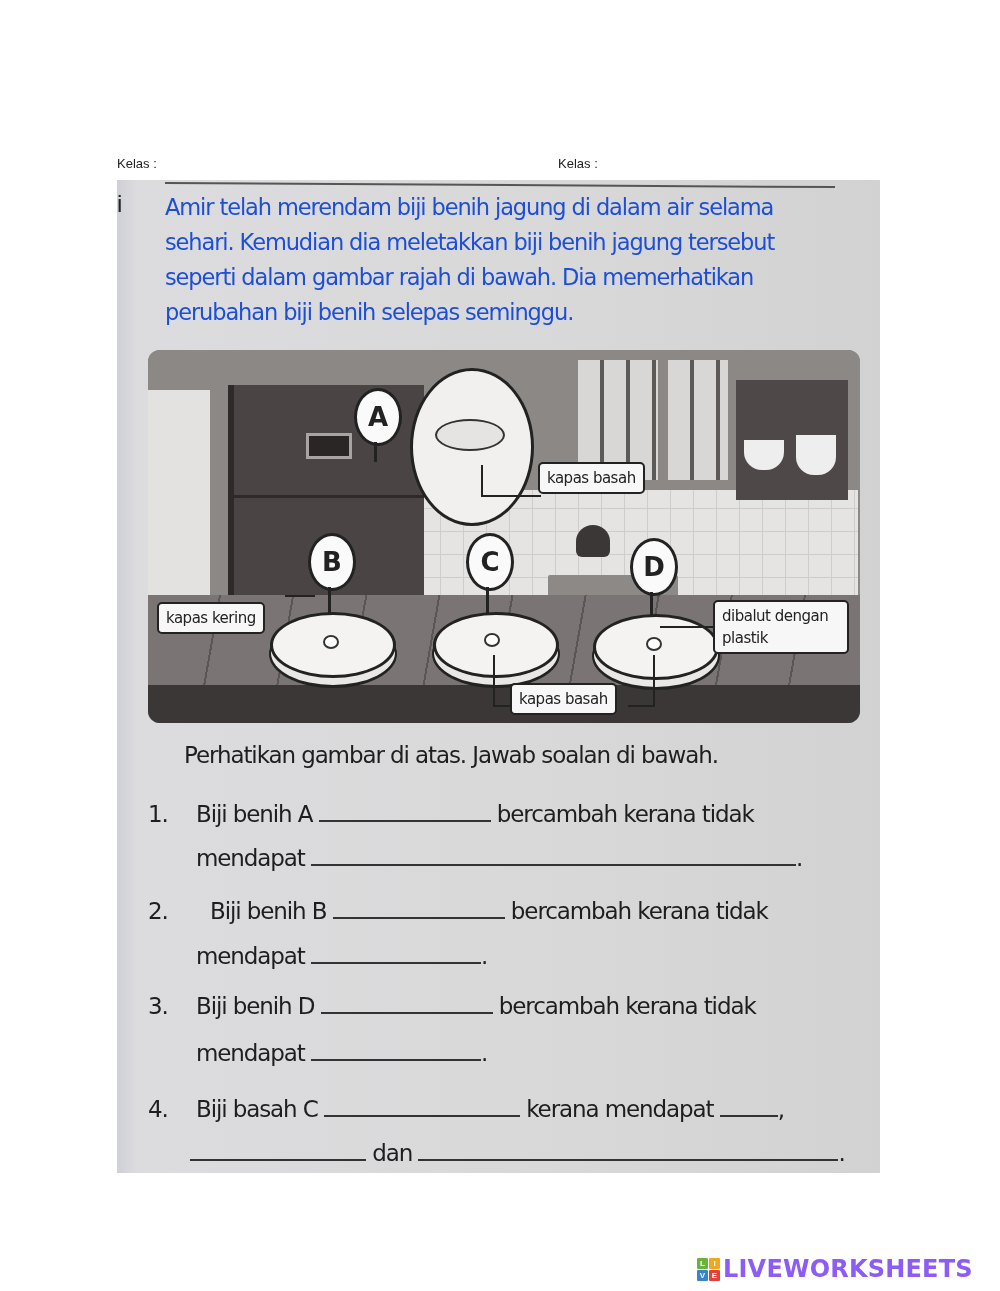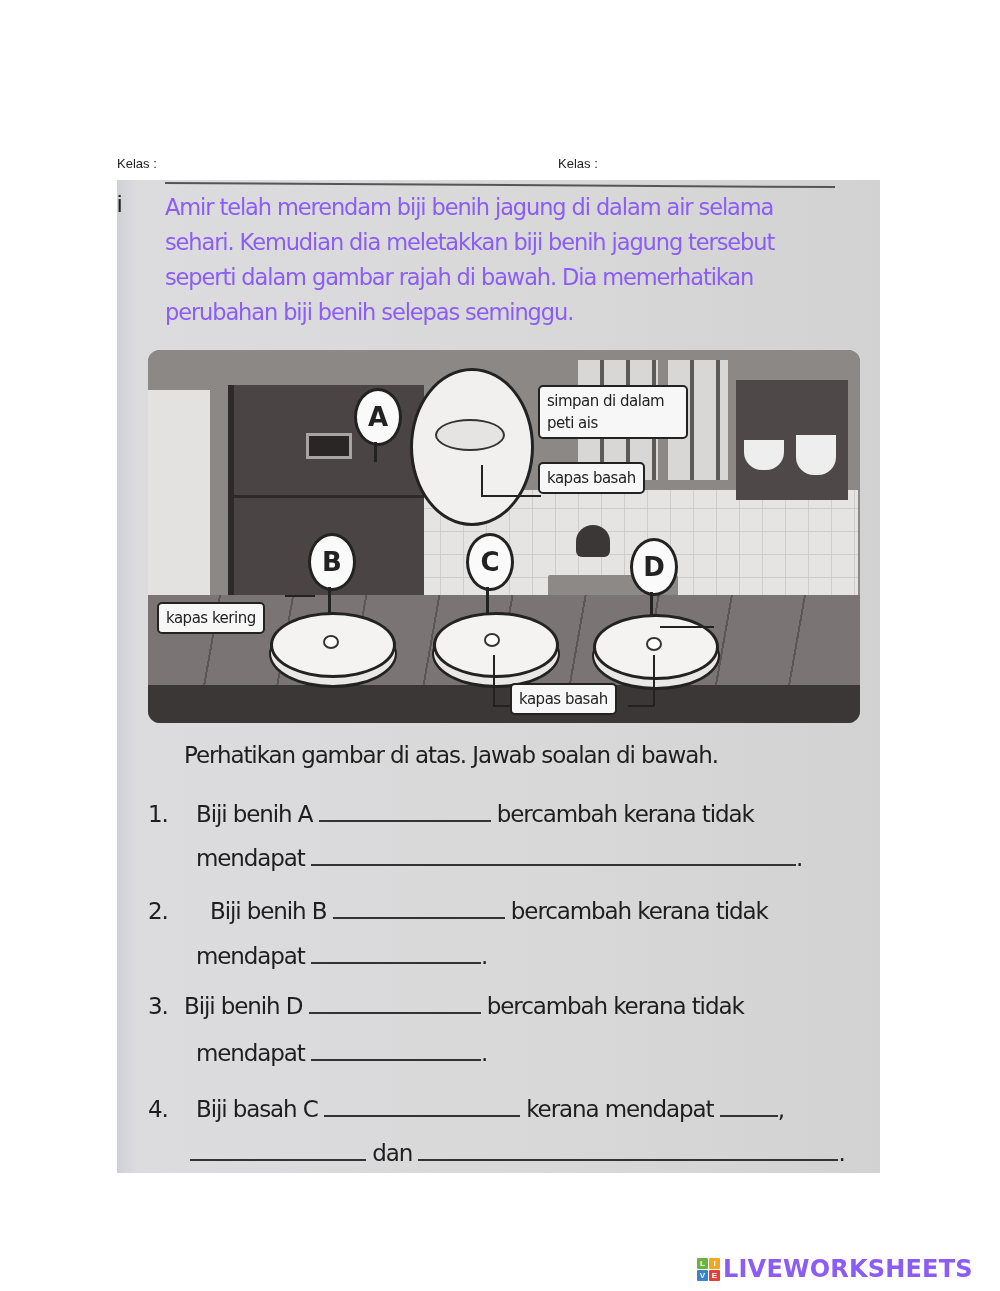--- a/index.html
+++ b/index.html
@@ -9,21 +9,21 @@
   }
   .hdr { position:absolute; top:156px; font-size:13px; color:#222; }
   .photo {
     position:absolute; left:117px; top:180px; width:763px; height:993px;
     background:linear-gradient(90deg,#cfd0d6 0px,#dcdcdf 20px,#d8d8d8 60%,#d2d2d2 100%);
   }
   .topline { position:absolute; left:165px; top:182px; width:670px; height:2px; background:#555; transform:rotate(0.35deg); transform-origin:left; }
   .margin-i { position:absolute; left:117px; top:190px; font-size:24px; color:#222; }
   .para {
     position:absolute; left:165px; top:190px; width:680px;
-    font-family:"DejaVu Sans", sans-serif; font-size:22.5px; line-height:35px; color:#8b5cf6;
+    font-family:"DejaVu Sans", sans-serif; font-size:22.5px; line-height:35px; color:#1d4ed8;
     letter-spacing:-1.1px;
   }
   .illus {
     position:absolute; left:148px; top:350px; width:712px; height:373px;
     background:#6b6766; border-radius:12px; overflow:hidden;
   }
   .wall { position:absolute; left:0; top:0; width:100%; height:250px; background:#8c8886; }
   .tiles {
     position:absolute; left:270px; top:140px; width:440px; height:110px;
     background:
@@ -133,23 +133,23 @@
 
   <div class="conn" style="left:333px; top:115px; width:2px; height:30px;"></div>
   <div class="conn" style="left:333px; top:145px; width:60px; height:2px;"></div>
   <div class="conn" style="left:137px; top:245px; width:30px; height:2px;"></div>
   <div class="conn" style="left:345px; top:305px; width:2px; height:52px;"></div>
   <div class="conn" style="left:345px; top:355px; width:18px; height:2px;"></div>
   <div class="conn" style="left:505px; top:305px; width:2px; height:52px;"></div>
   <div class="conn" style="left:480px; top:355px; width:27px; height:2px;"></div>
   <div class="conn" style="left:512px; top:276px; width:54px; height:2px;"></div>
 
-  <div class="lbl" style="left:390px; top:35px; width:132px; white-space:normal;">simpan di dalam peti ais</div>
   <div class="lbl" style="left:390px; top:112px;">kapas basah</div>
   <div class="lbl" style="left:9px; top:220px;margin-top:32px;">kapas kering</div>
+  <div class="lbl" style="left:565px; top:250px; width:118px; white-space:normal;">dibalut dengan plastik</div>
   <div class="lbl" style="left:362px; top:333px;">kapas basah</div>
 </div>
 
 <div class="q" style="top:742px;margin-left:36px;">Perhatikan gambar di atas. Jawab soalan di bawah.</div>
 
 <div class="q" style="top:798px;">
   <span>1.</span>
   <span style="margin-left:22px;">Biji benih A</span>
   <span class="blank" style="width:172px;"></span>
   <span>bercambah kerana tidak</span>
@@ -165,21 +165,21 @@
   <span class="blank" style="width:172px;"></span>
   <span>bercambah kerana tidak</span>
 </div>
 <div class="q" style="top:940px; left:196px;">
   <span>mendapat</span>
   <span class="blank" style="width:170px;"></span><span>.</span>
 </div>
 
 <div class="q" style="top:990px;">
   <span>3.</span>
-  <span style="margin-left:10px;text-align:right;">Biji benih D</span>
+  <span style="margin-left:22px;text-align:right;">Biji benih D</span>
   <span class="blank" style="width:172px;"></span>
   <span>bercambah kerana tidak</span>
 </div>
 <div class="q" style="top:1037px; left:196px;">
   <span>mendapat</span>
   <span class="blank" style="width:170px;"></span><span>.</span>
 </div>
 
 <div class="q" style="top:1093px;">
   <span>4.</span>

